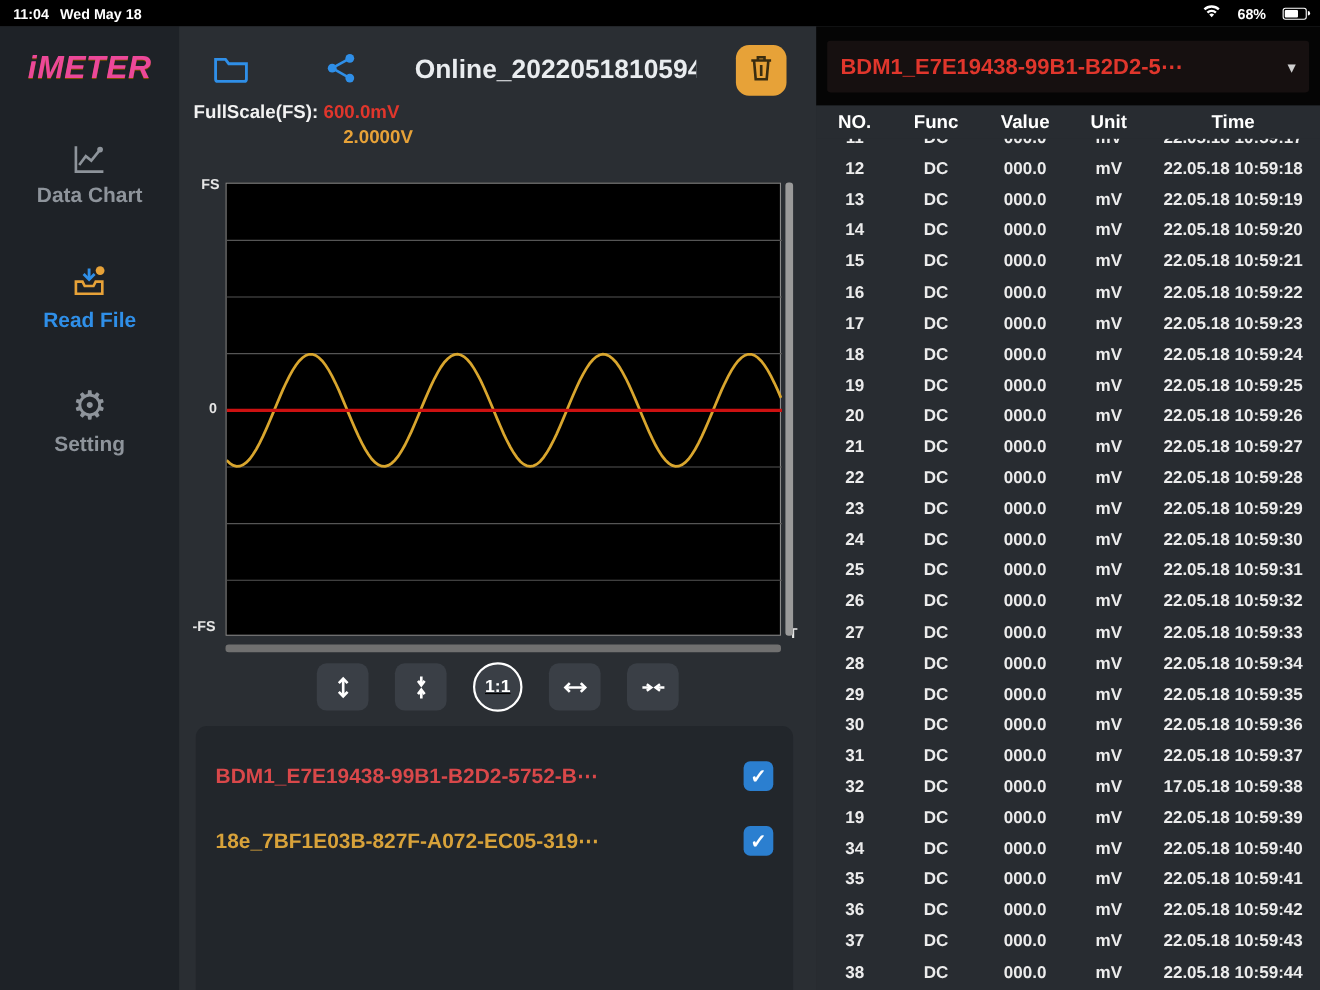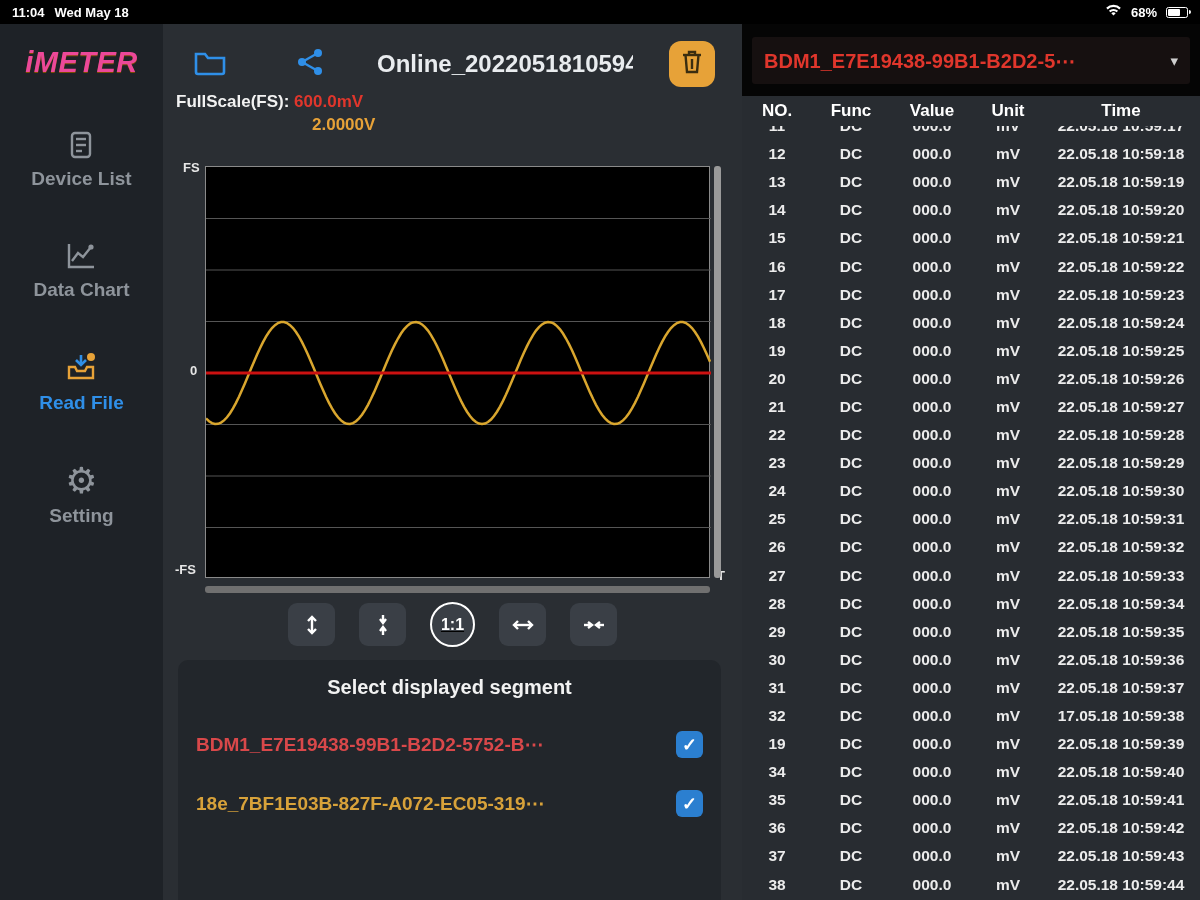--- a/index.html
+++ b/index.html
@@ -3,21 +3,21 @@
 <meta charset="utf-8">
 <style>
   * { margin:0; padding:0; box-sizing:border-box; }
   html,body { width:1200px; height:900px; background:#000; font-family:"Liberation Sans", sans-serif; overflow:hidden; }
   .screen { position:relative; width:1200px; height:900px; background:#2a2e33; }
 
   
   .status-bar { position:absolute; top:0; left:0; width:1200px; height:24px; background:#000;
     color:#fff; display:flex; align-items:center; justify-content:space-between; padding:0 12px; font-size:13px; }
   .sb-left { display:flex; gap:10px; font-weight:700; }
-  .sb-right { display:flex; align-items:center; gap:9px; font-weight:700; }
+  .sb-right { display:flex; align-items:center; gap:15px; font-weight:700; }
   .bat { width:22px; height:11px; border:1px solid #fff; border-radius:2.5px; position:relative; padding:1px; }
   .bat::after { content:""; position:absolute; right:-4px; top:2.5px; width:2.5px; height:4px; background:#fff; border-radius:0 2px 2px 0; }
   .bat-fill { display:block; height:100%; background:#fff; border-radius:1px; }
 
   
   .content { position:absolute; top:24px; left:0; width:1200px; height:876px; display:flex; }
   .sidebar { width:163px; height:100%; background:#1e2227; flex:0 0 auto; display:flex; flex-direction:column; align-items:center; }
   .main { width:579px; height:100%; position:relative; background:#2a2e33; flex:0 0 auto; }
   .right-panel { width:458px; height:100%; position:relative; background:#282c31; flex:0 0 auto; }
 
@@ -103,31 +103,20 @@
           <span class="bat-fill" style="width:68%"></span>
         </span>
     </div>
   </div>
 
   <div class="content">
 
     <aside class="sidebar">
       <div class="logo">iMETER</div>
 
-      <div class="side-item">
-        <span>
-          <svg width="32" height="32" viewBox="0 0 32 32" fill="none" stroke="#8e949b" stroke-width="2.4">
-            <rect x="7" y="4" width="18" height="24" rx="3"></rect>
-              <line x1="11" y1="10" x2="21" y2="10"></line>
-              <line x1="11" y1="16" x2="21" y2="16"></line>
-              <line x1="11" y1="22" x2="17" y2="22"></line>
-          </svg>
-        </span>
-        <span>Device List</span>
-      </div>
 
       <div class="side-item">
         <span>
           <svg width="34" height="32" viewBox="0 0 34 32" fill="none" stroke="#8e949b" stroke-width="2.4">
             <polyline points="5,4 5,27 30,27"></polyline>
               <polyline points="8,21 14,13 19,17 27,7"></polyline>
               <circle cx="27" cy="7" r="2.6" fill="#8e949b" stroke="none"></circle>
           </svg>
         </span>
         <span>Data Chart</span>
@@ -242,21 +231,20 @@
           <svg width="22" height="22" viewBox="0 0 22 22" fill="none" stroke="#fff" stroke-width="2.4">
             <line x1="1" y1="11" x2="8" y2="11"></line>
               <polyline points="5,8 9,11 5,14"></polyline>
               <line x1="21" y1="11" x2="14" y2="11"></line>
               <polyline points="17,8 13,11 17,14"></polyline>
           </svg>
         </div>
       </div>
 
       <div class="segment-panel">
-        <div class="segment-title">Select displayed segment</div>
         <div id="segment-list">
             <div class="segment-row">
               <span class="segment-label" style="color: rgb(217, 72, 74);">BDM1_E7E19438-99B1-B2D2-5752-B⋯</span>
               <span class="checkbox">✓</span>
             </div>
             <div class="segment-row">
               <span class="segment-label" style="color: rgb(216, 162, 58);">18e_7BF1E03B-827F-A072-EC05-319⋯</span>
               <span class="checkbox">✓</span>
             </div>
           </div>

